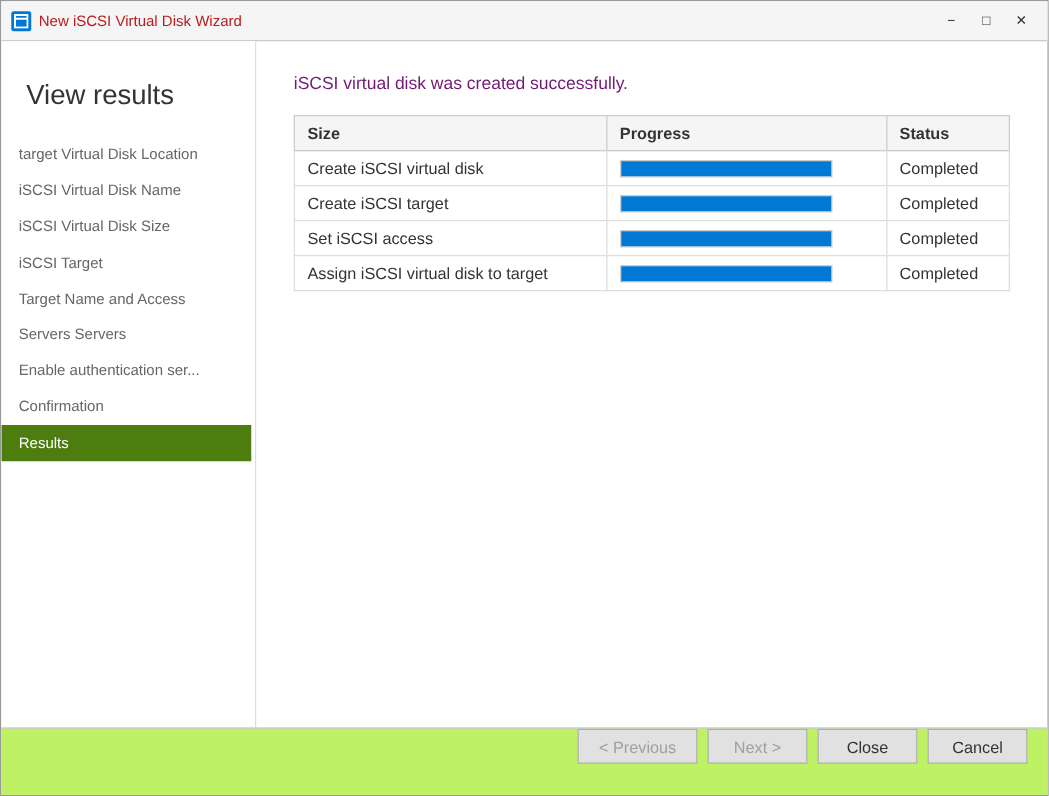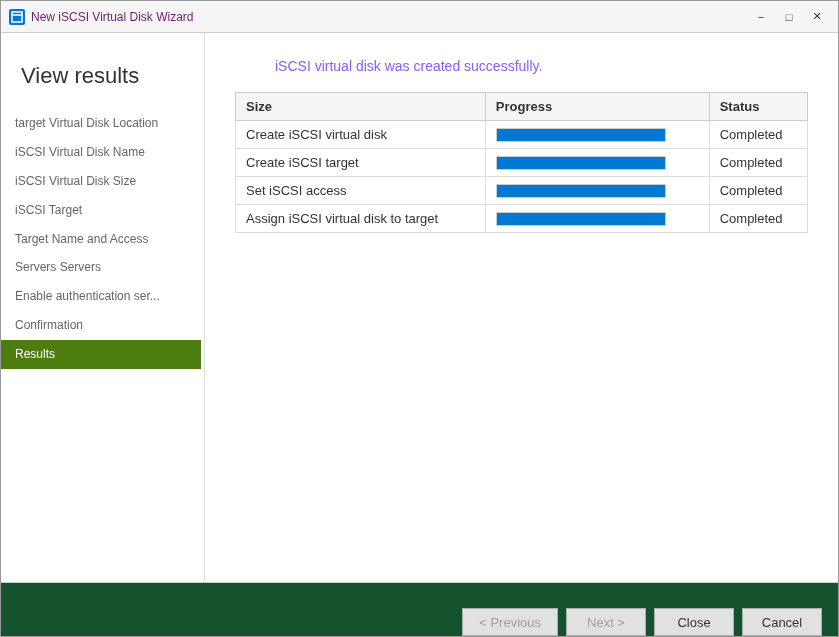--- a/index.html
+++ b/index.html
@@ -45,21 +45,21 @@
       align-items: center;
       justify-content: center;
       color: white;
       font-size: 9px;
       font-weight: bold;
     }
 
     .title-bar-text {
       flex: 1;
       font-size: 12px;
-      color: #701a75;
+      color: #b91c1c;
     }
 
     .title-bar-controls {
       display: flex;
       gap: 2px;
     }
 
     .title-btn {
       width: 26px;
       height: 20px;
@@ -110,23 +110,22 @@
     }
 
     .main-content {
       flex: 1;
       padding: 25px 30px;
       overflow-y: auto;
     }
 
     .success-message {
       font-size: 14px;
-      color: #8b5cf6;
+      color: #701a75;
       margin-bottom: 18px;
-      margin-left: 40px;
     }
 
     .results-table {
       width: 100%;
       border-collapse: collapse;
       border: 1px solid #ccc;
     }
 
     .results-table th {
       background: #f5f5f5;
@@ -154,23 +153,23 @@
 
     .progress-bar-fill {
       height: 100%;
       background: #0078d4;
       width: 100%;
     }
 
     .footer {
       height: 54px;
       border-top: 1px solid #ccc;
-      background: #14532d;
-      display: flex;
-      align-items: flex-end;
+      background: #bef264;
+      display: flex;
+      align-items: flex-start;
       justify-content: flex-end;
       padding: 0 16px;
       gap: 8px;
       flex-shrink: 0;
     }
 
     .footer-btn {
       height: 28px;
       min-width: 80px;
       padding: 0 16px;

